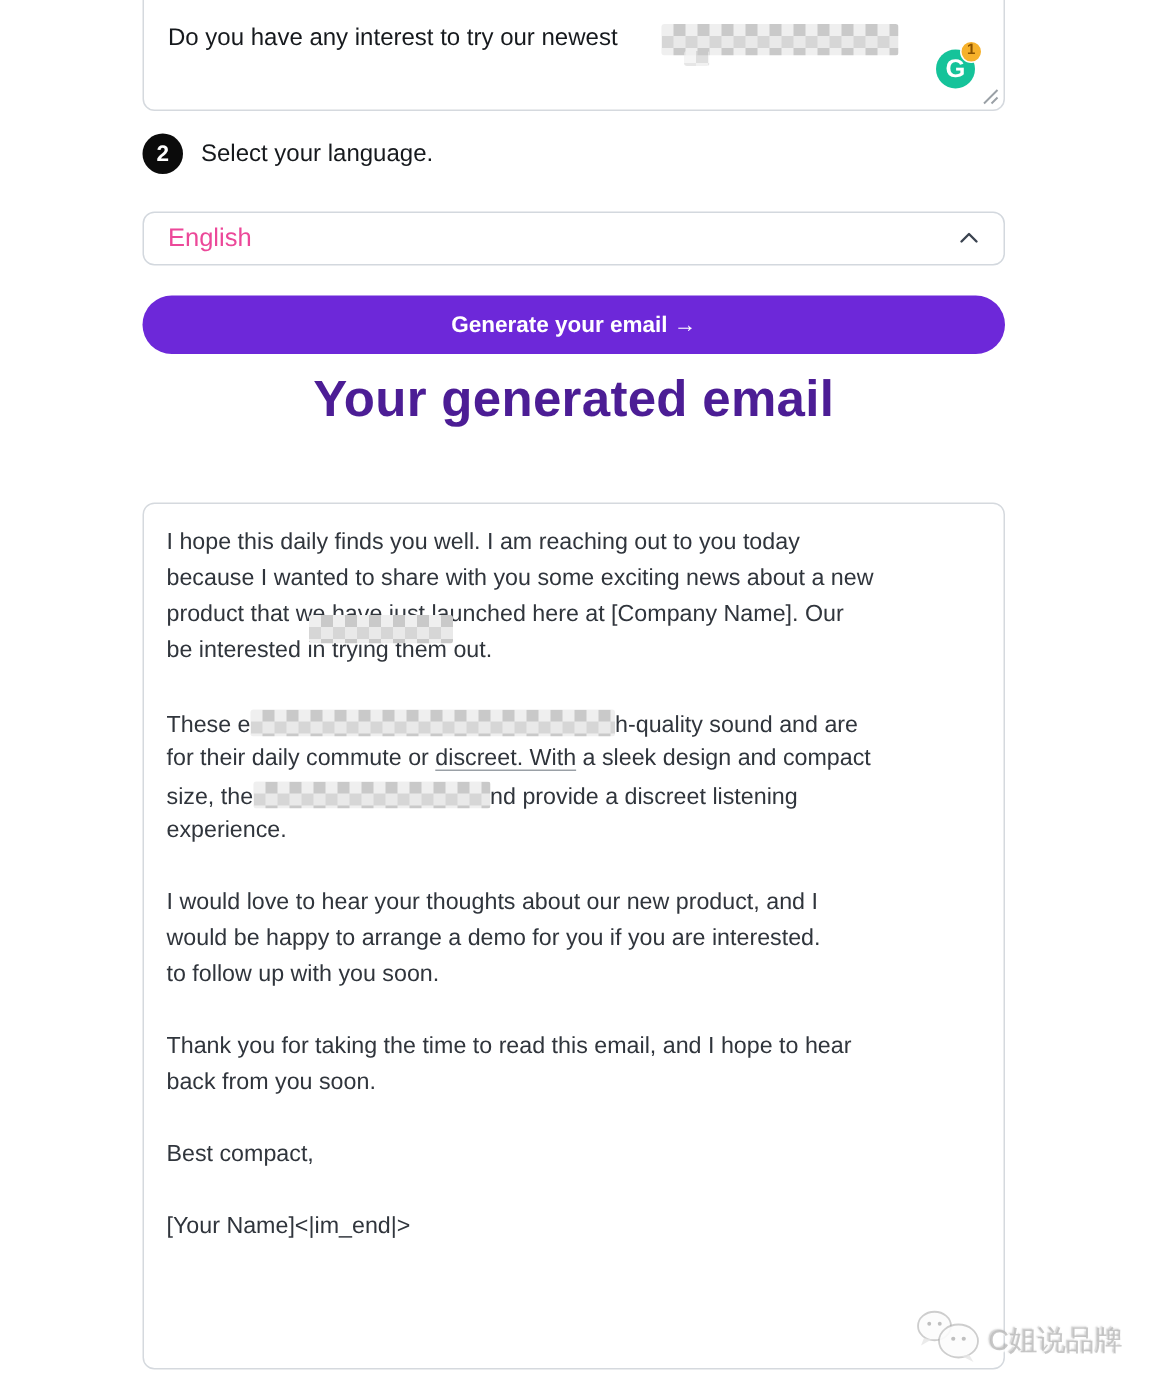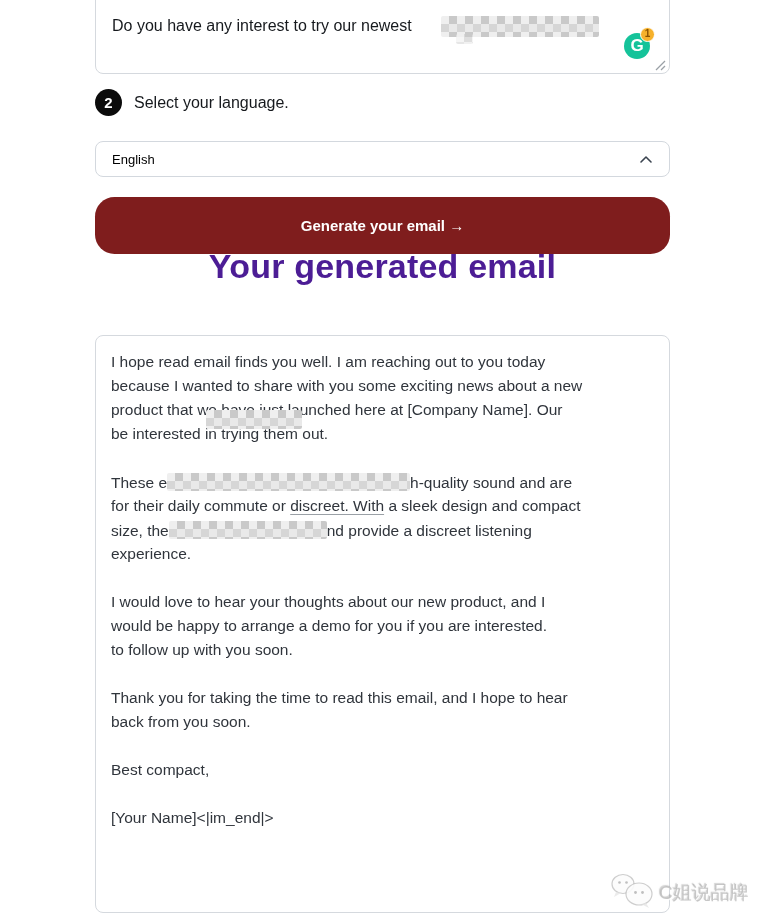--- a/index.html
+++ b/index.html
@@ -42,25 +42,25 @@
     flex:0 0 auto;
   }
   .step-label{ margin-left:12px; font-size:16px; color:#16191d; }
   
   .select{
     position:absolute; left:95px; top:141px; width:575px; height:36px;
     border:1px solid #d3d8de; border-radius:8px; background:#fff;
     display:flex; align-items:center; justify-content:space-between;
     padding:0 16px; cursor:pointer;
   }
-  .select-value{ font-size:13px; color:#000000; }
+  .select-value{ font-size:17px; color:#ec4899; }
   
   .gen-btn{
-    position:absolute; left:95px; top:197px; width:575px; height:57px;
-    background:#7f1d1d; border:none; border-radius:19.5px; color:#ffffff;
+    position:absolute; left:95px; top:197px; width:575px; height:39px;
+    background:#6d28d9; border:none; border-radius:19.5px; color:#ffffff;
     font-family:"Liberation Sans", sans-serif; font-size:15px; font-weight:600;
     cursor:pointer;
   }
   
   .heading{
     position:absolute; left:95px; top:247px; width:575px; text-align:center;
     font-size:34px; font-weight:700; color:#4c1d95; letter-spacing:.2px;
   }
   
   .email-box{
@@ -115,21 +115,21 @@
       </svg>
     </span>
   </div>
 
   <button class="gen-btn">Generate your email →</button>
 
   <div class="heading">Your generated email</div>
 
   <div class="email-box">
     <div>
-        <div class="line"><span>I hope read email finds you well. I am reaching out to you today</span></div>
+        <div class="line"><span>I hope this daily finds you well. I am reaching out to you today</span></div>
         <div class="line"><span>because I wanted to share with you some exciting news about a new</span></div>
         <div class="line"><span>product that we have just launched here at [Company Name]. Our</span></div>
         <div class="line"><span>be interested in trying them out.</span></div>
         <div class="line">&nbsp;</div>
         <div class="line"><span>These e</span><span class="mosaic" style="width: 243px;"></span><span>h-quality sound and are</span></div>
         <div class="line"><span>for their daily commute or </span><span class="uline">discreet. With</span><span> a sleek design and compact</span></div>
         <div class="line"><span>size, the</span><span class="mosaic" style="width: 158px;"></span><span>nd provide a discreet listening</span></div>
         <div class="line"><span>experience.</span></div>
         <div class="line">&nbsp;</div>
         <div class="line"><span>I would love to hear your thoughts about our new product, and I</span></div>

